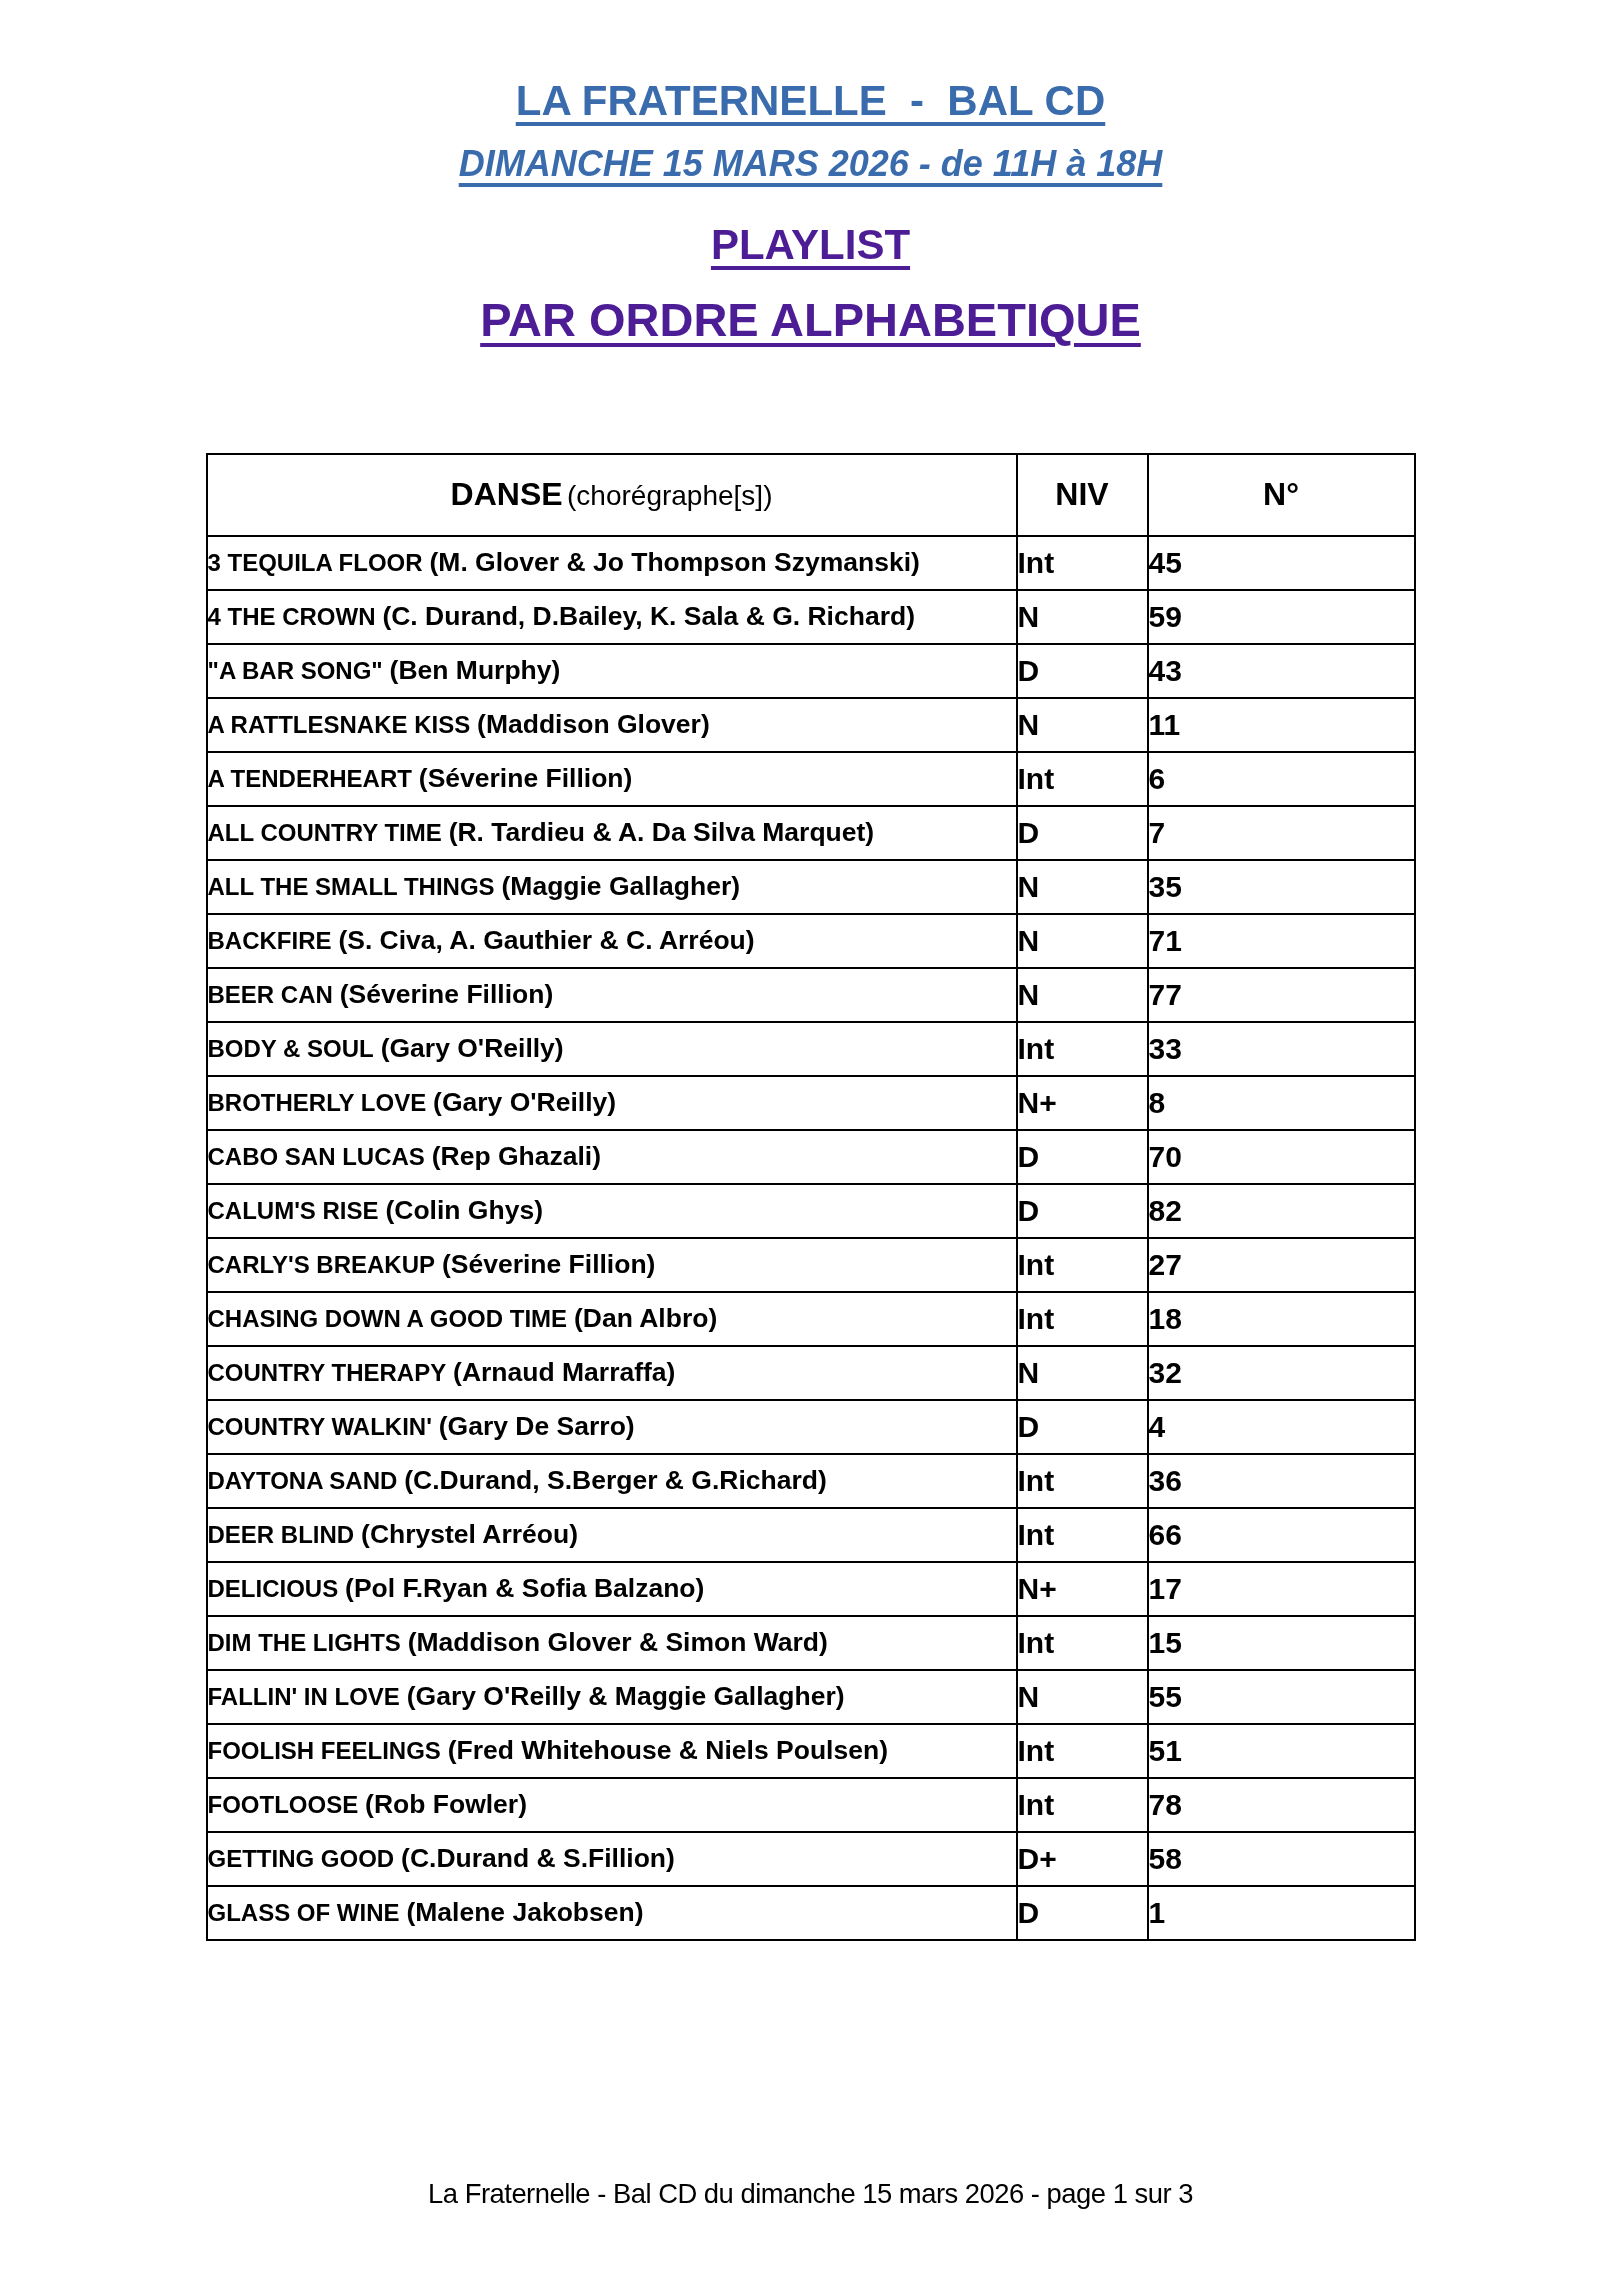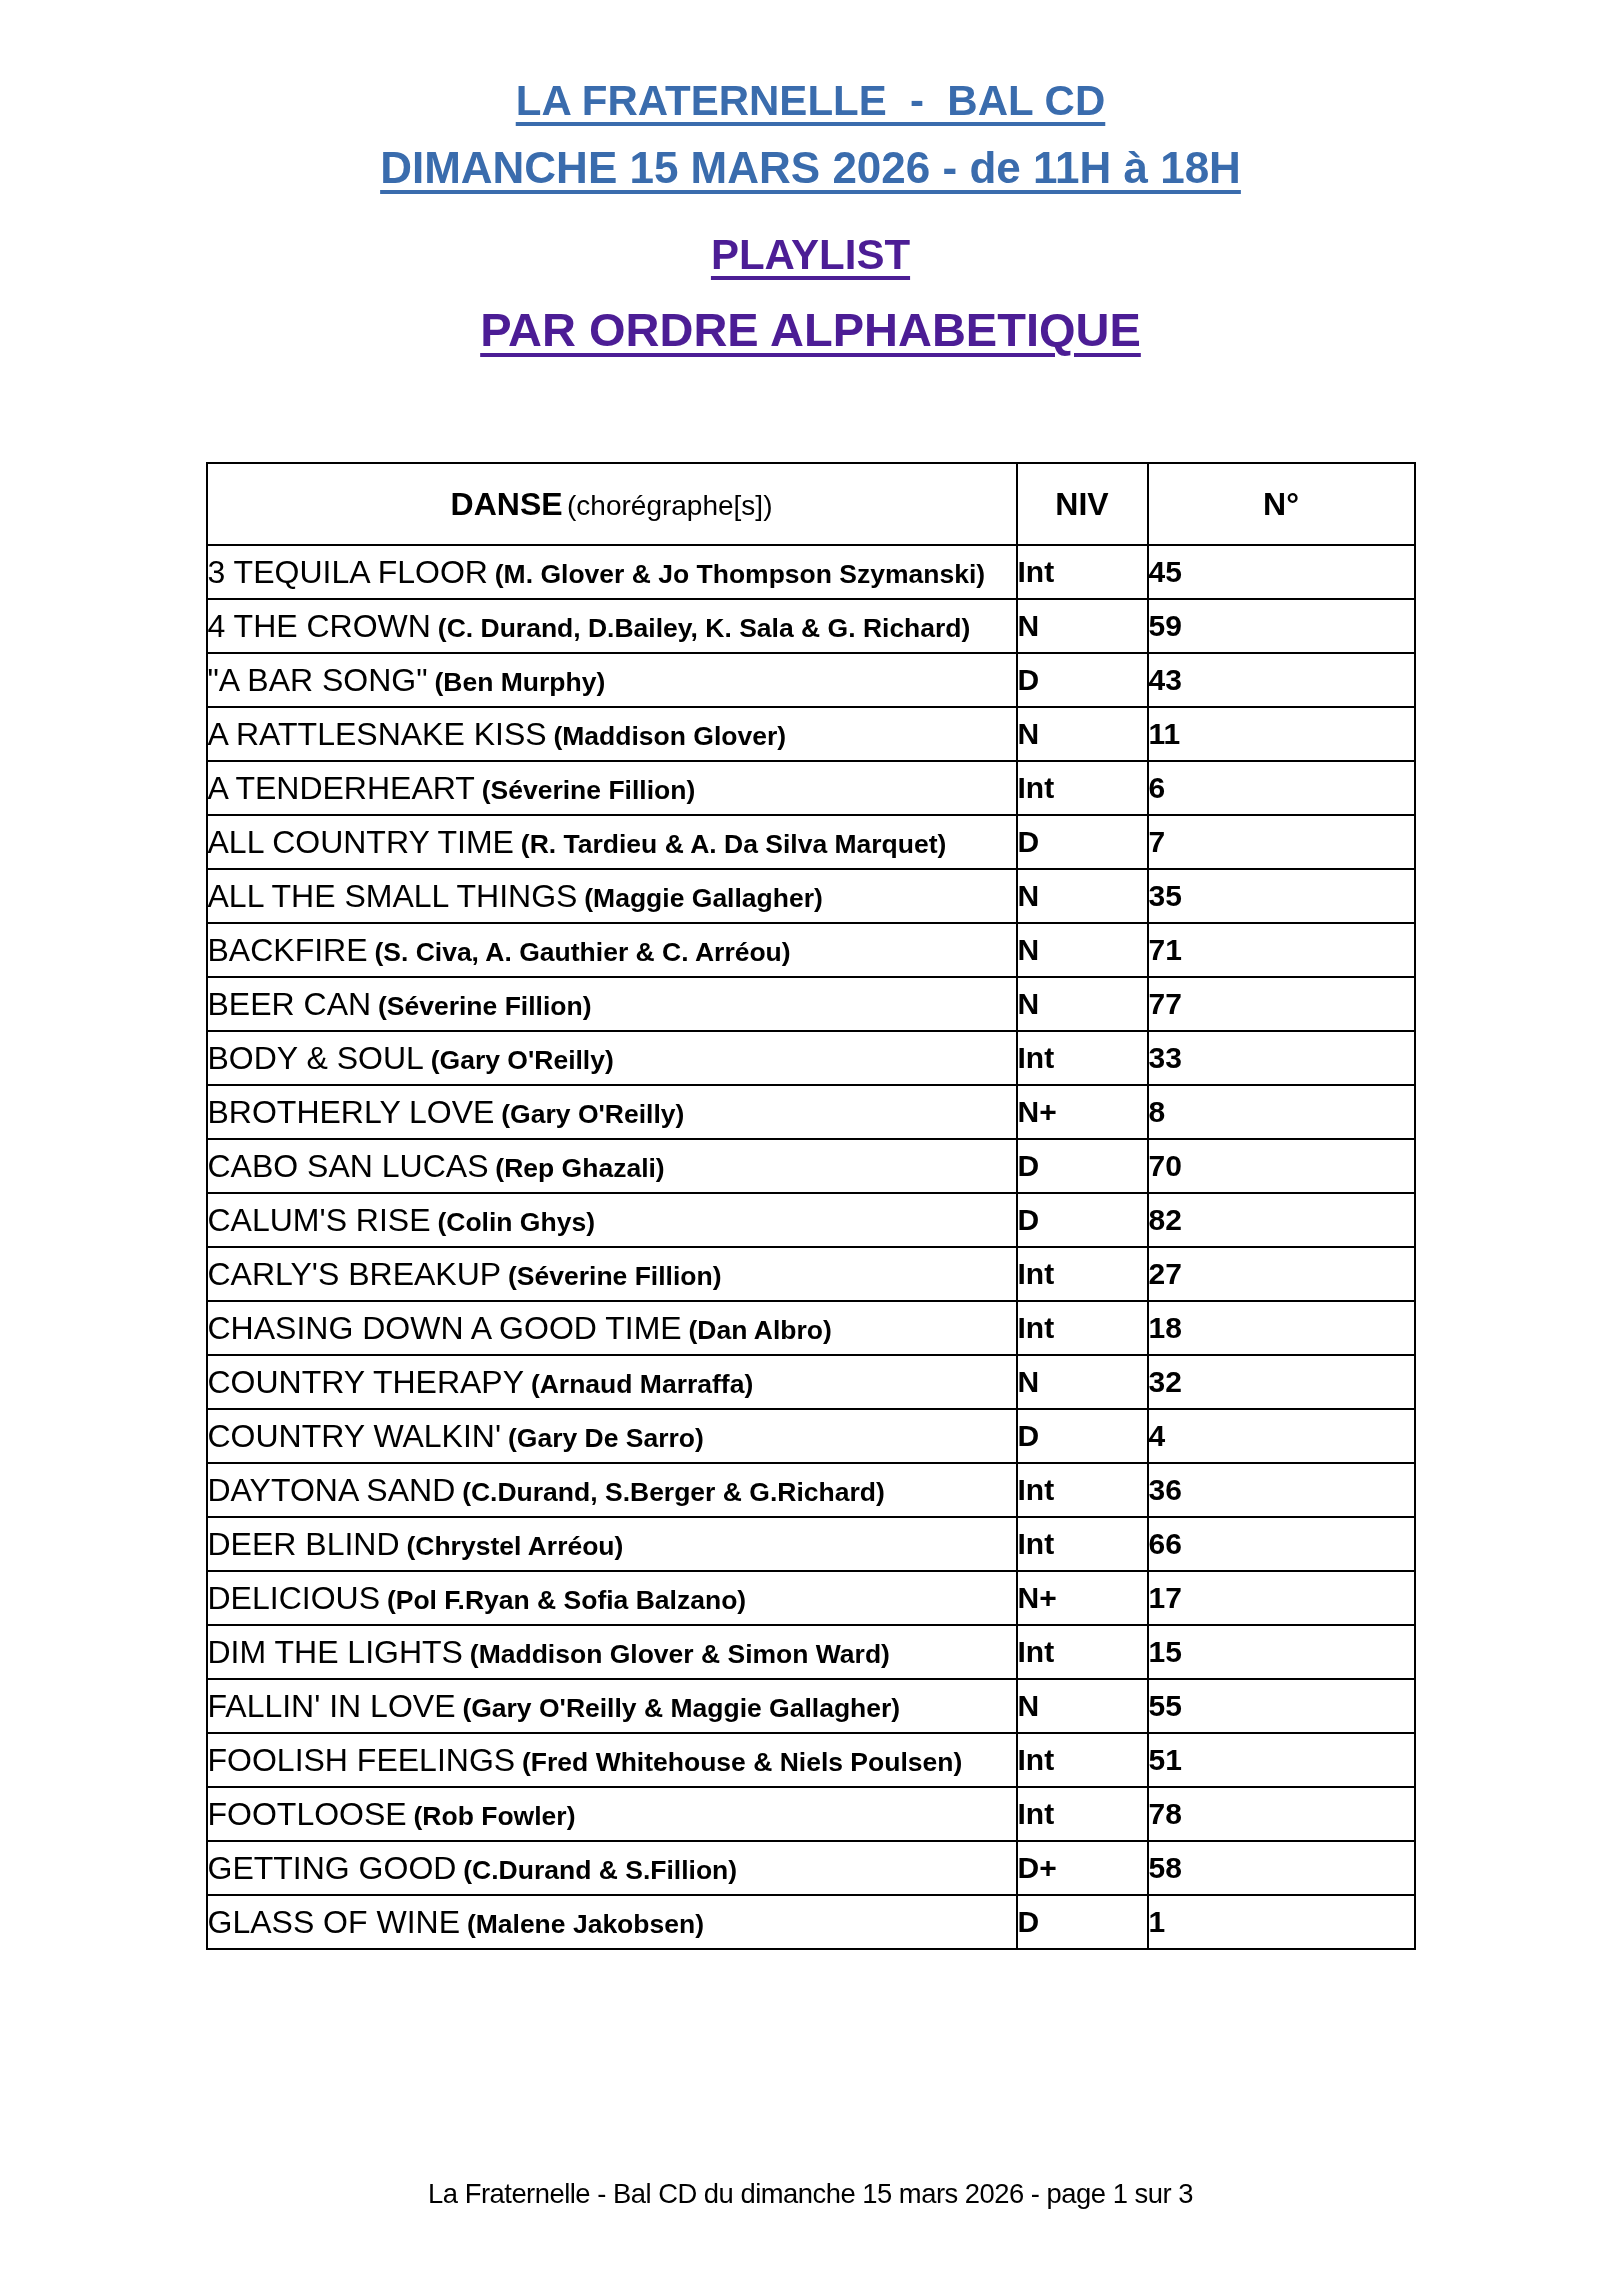--- a/index.html
+++ b/index.html
@@ -23,21 +23,21 @@
     white-space: pre-wrap;
     line-height: 1.2;
     text-decoration: underline;
     text-decoration-thickness: 3.9px;
     text-underline-offset: 6.9px;
   }
   .blue-heading { color: #3A6CAD; }
   .red-heading  { color: #4c1d95; }
 
   .h-title   { font-size: 42px; margin: 76px 0 0 0; }
-  .h-date    { font-size: 44px; margin: 15.7px 0 0 0; }
+  .h-date    { font-size: 36px; margin: 15.7px 0 0 0; font-style: italic; }
   .h-playlist{ font-size: 42px; margin: 35px 0 0 0; }
   .h-order   { font-size: 47px; margin: 21.6px 0 0 0; }
 
   table.playlist {
     margin: 104px auto 0 auto;
     border-collapse: collapse;
     table-layout: fixed;
     width: 1208px;
     border-radius: 28px;
   }
@@ -60,21 +60,21 @@
   .hdr-dance-normal { font-weight: normal; font-size: 28px; }
   th.col-niv, th.col-num {
     text-align: center; vertical-align: middle;
     font-weight: bold; font-size: 32px;
   }
   td.cell-dance {
     text-align: left; vertical-align: middle;
     padding-left: 9.8px; padding-right: 5.9px;
     white-space: nowrap;
   }
-  .dance-name  { font-weight: normal; font-size: 32px; }
+  .dance-name  { font-weight: bold; font-size: 24px; }
   .dance-choreo{ font-weight: bold; font-size: 26.5px; margin-left: 6.9px; }
   td.cell-niv, td.cell-num {
     text-align: left; vertical-align: middle;
     font-weight: bold; font-size: 30px;
   }
 
   .page-footer {
     position: absolute;
     left: 0; right: 0;
     top: 2178px;

